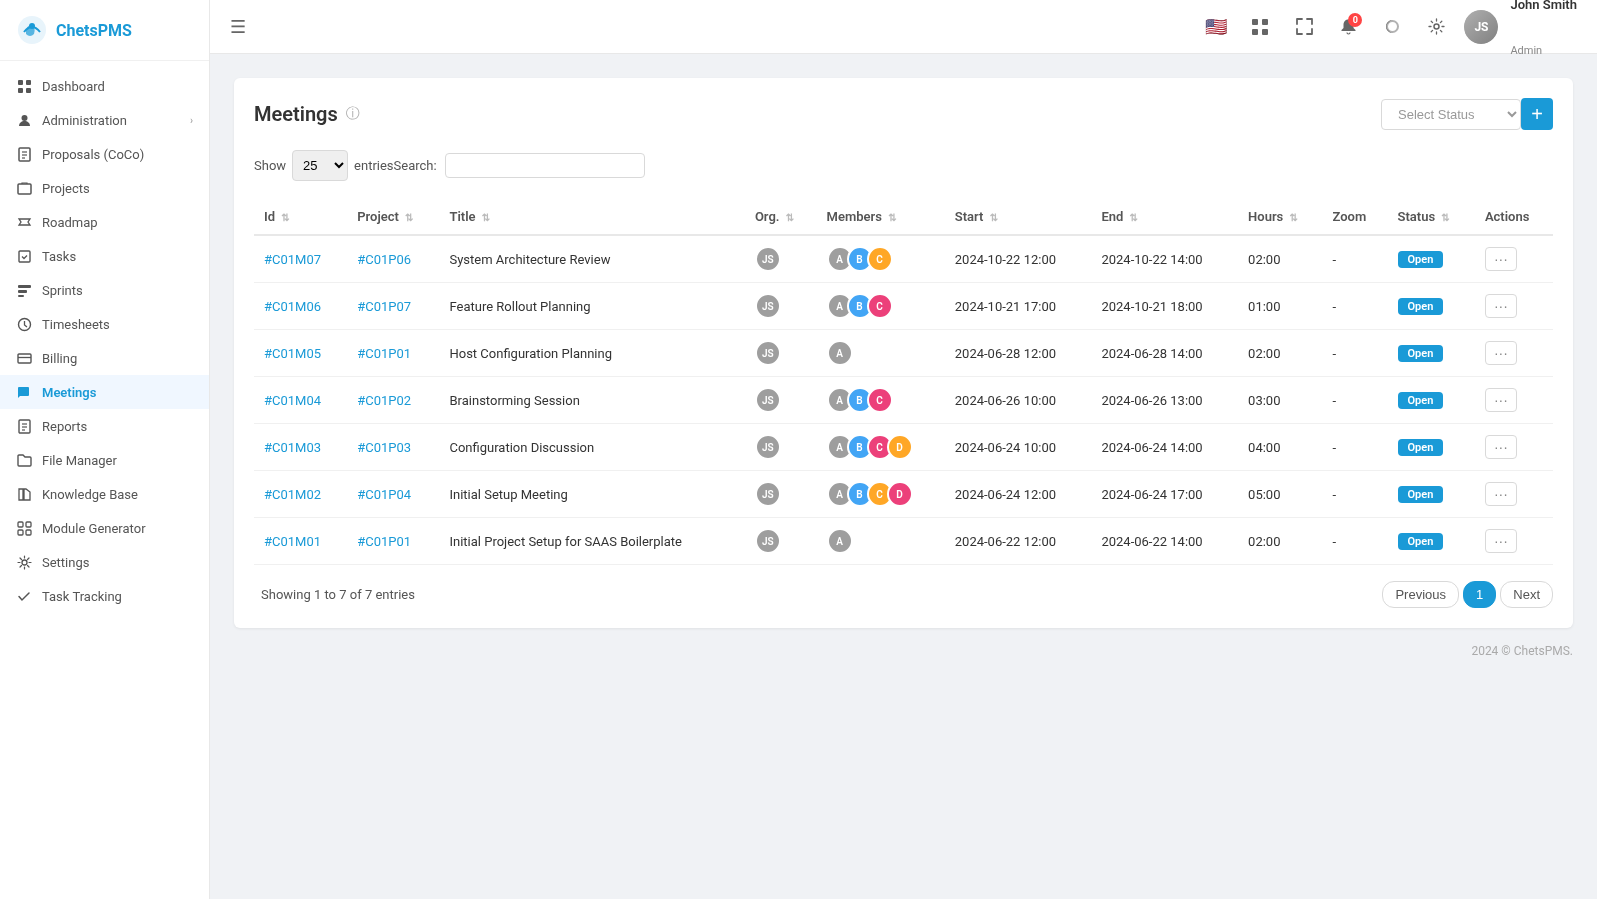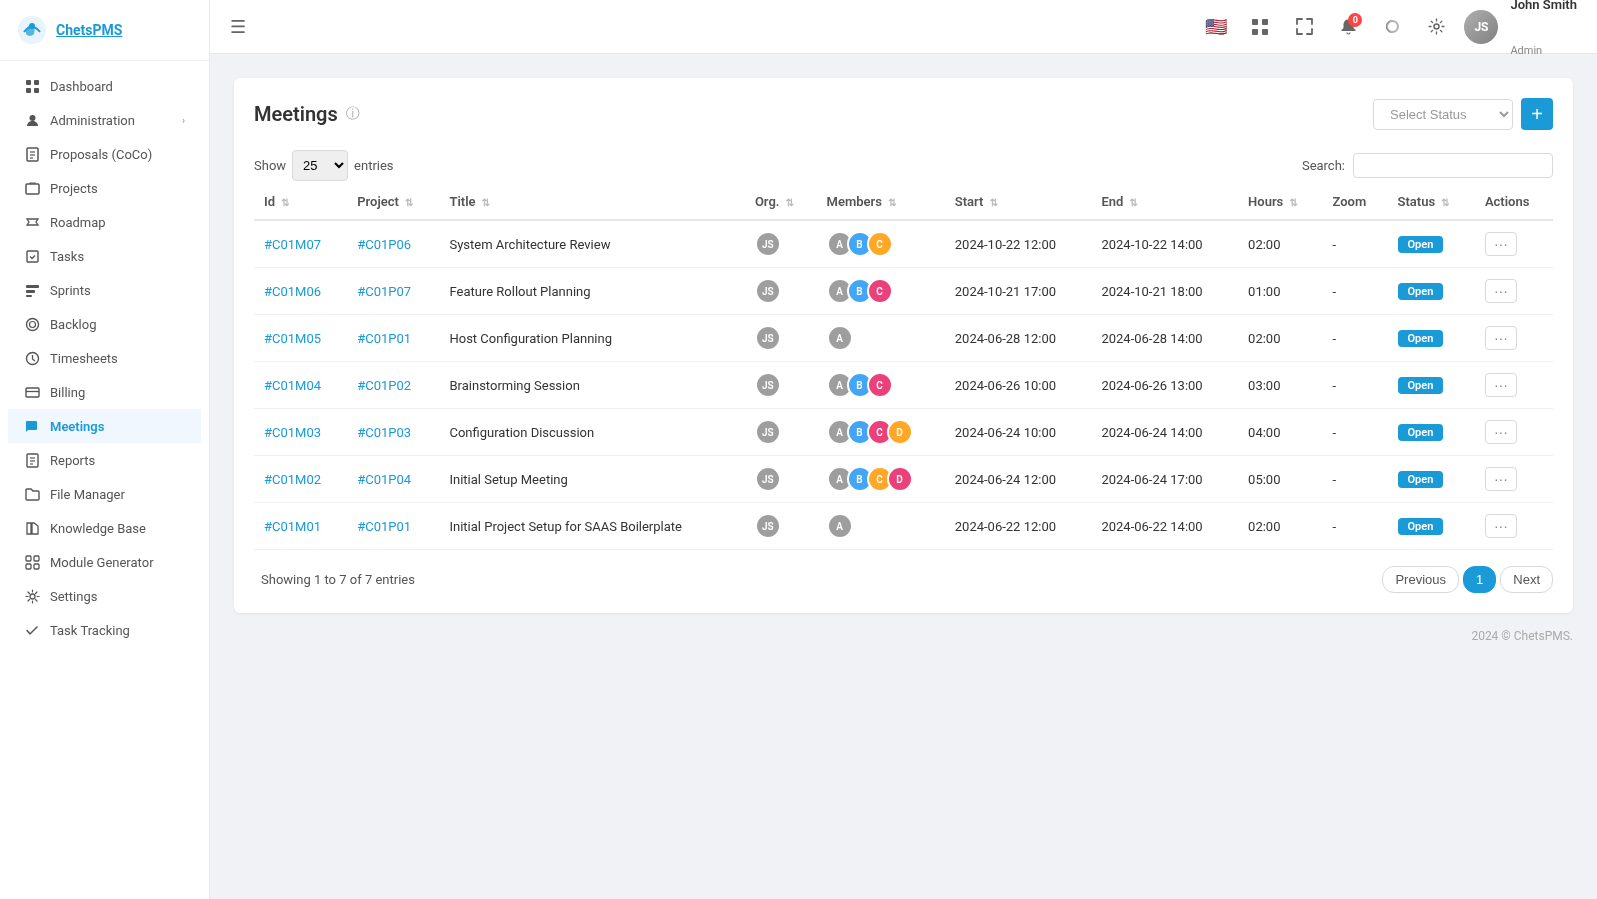--- a/index.html
+++ b/index.html
@@ -2,22 +2,22 @@
 <html><head>
   <meta charset="utf-8">
   <style>
     * { box-sizing: border-box; margin: 0; padding: 0; }
     body { font-family: -apple-system, BlinkMacSystemFont, 'Segoe UI', Roboto, sans-serif; font-size: 13px; background: #f0f2f5; color: #333; display: flex; height: 100vh; overflow: hidden; }
 
     
     .sidebar { width: 210px; background: #fff; border-right: 1px solid #e8e8e8; display: flex; flex-direction: column; flex-shrink: 0; overflow-y: auto; }
     .sidebar-logo { padding: 14px 16px; display: flex; align-items: center; gap: 8px; border-bottom: 1px solid #f0f0f0; }
     .sidebar-logo-icon { width: 32px; height: 32px; }
-    .sidebar-logo-text { font-size: 14px; font-weight: 700; color: #1a9ad7; text-decoration: underline; }
-    .sidebar-nav { padding: 8px 8px; flex: 1; }
+    .sidebar-logo-text { font-size: 16px; font-weight: 700; color: #1a9ad7; }
+    .sidebar-nav { padding: 8px 0; flex: 1; }
     .sidebar-item { display: flex; align-items: center; gap: 10px; padding: 9px 16px; cursor: pointer; color: #555; transition: background 0.15s; position: relative; }
     .sidebar-item.active { color: #1a9ad7; background: #f0f7ff; }
     .sidebar-item-icon { width: 16px; height: 16px; display: flex; align-items: center; justify-content: center; flex-shrink: 0; }
     .sidebar-item-label { font-size: 13px; flex: 1; }
     .sidebar-item-chevron { margin-left: auto; font-size: 10px; color: #999; }
 
     
     .main { flex: 1; display: flex; flex-direction: column; overflow: hidden; }
 
     
@@ -33,29 +33,29 @@
     .topbar-user-role { font-size: 11px; color: #888; margin-top: 32px; }
 
     
     .content { flex: 1; overflow-y: auto; padding: 24px; }
 
     
     .page-header { display: flex; align-items: center; justify-content: space-between; margin-bottom: 20px; }
     .page-title-row { display: flex; align-items: center; gap: 8px; }
     .page-title { font-size: 20px; font-weight: 600; color: #333; }
     .page-title-info { color: #aaa; font-size: 14px; cursor: pointer; }
-    .page-header-actions { display: flex; align-items: center; gap: 8px; }
+    .page-header-actions { display: flex; align-items: center; }
     .select-status { border: 1px solid #d9d9d9; border-radius: 4px; padding: 6px 12px; font-size: 13px; color: #999; background: #fff; cursor: pointer; min-width: 140px; outline: none; }
     .btn-add { background: #1a9ad7; color: #fff; border: none; border-radius: 4px; width: 32px; height: 32px; font-size: 20px; cursor: pointer; display: flex; align-items: center; justify-content: center; }
 
     
     .card { background: #fff; border-radius: 6px; padding: 20px; box-shadow: 0 1px 3px rgba(0,0,0,0.07); }
 
     
-    .table-controls { display: flex; align-items: center; justify-content: space-between; margin-bottom: 3px; }
+    .table-controls { display: flex; align-items: center; margin-bottom: 18px; }
     .show-entries { display: flex; align-items: center; gap: 6px; font-size: 13px; color: #555; }
     .show-entries select { border: 1px solid #d9d9d9; border-radius: 4px; padding: 6px 6px; font-size: 13px; }
     .search-row { display: flex; align-items: center; gap: 8px; font-size: 13px; color: #555; }
     .search-input { border: 1px solid #d9d9d9; border-radius: 4px; padding: 4px 8px; font-size: 13px; outline: none; width: 200px; }
 
     
     .table-wrap { overflow-x: auto; }
     table { width: 100%; border-collapse: collapse; font-size: 13px; }
     thead tr { border-bottom: 2px solid #e8e8e8; }
     th { padding: 10px 10px; text-align: left; font-weight: 600; color: #555; white-space: nowrap; }
@@ -158,29 +158,20 @@
       <span class="sidebar-item-icon">
         <svg width="15" height="15" viewBox="0 0 15 15" fill="currentColor">
             <rect x="1" y="2" width="13" height="3" rx="1"></rect>
             <rect x="1" y="7" width="9" height="3" rx="1"></rect>
             <rect x="1" y="12" width="6" height="2" rx="1"></rect>
           </svg>
       </span>
       <span class="sidebar-item-label">Sprints</span>
     </div>
 
-    <div class="sidebar-item">
-      <span class="sidebar-item-icon">
-        <svg width="15" height="15" viewBox="0 0 15 15" fill="currentColor">
-            <circle cx="7.5" cy="7.5" r="6" fill="none" stroke="currentColor" stroke-width="1.4"></circle>
-            <circle cx="7.5" cy="7.5" r="3" fill="none" stroke="currentColor" stroke-width="1.2"></circle>
-          </svg>
-      </span>
-      <span class="sidebar-item-label">Backlog</span>
-    </div>
 
     <div class="sidebar-item">
       <span class="sidebar-item-icon">
         <svg width="15" height="15" viewBox="0 0 15 15" fill="currentColor">
             <circle cx="7.5" cy="7.5" r="6" fill="none" stroke="currentColor" stroke-width="1.4"></circle>
             <path d="M7.5 4v4l2.5 2" stroke="currentColor" stroke-width="1.3" fill="none"></path>
           </svg>
       </span>
       <span class="sidebar-item-label">Timesheets</span>
     </div>

